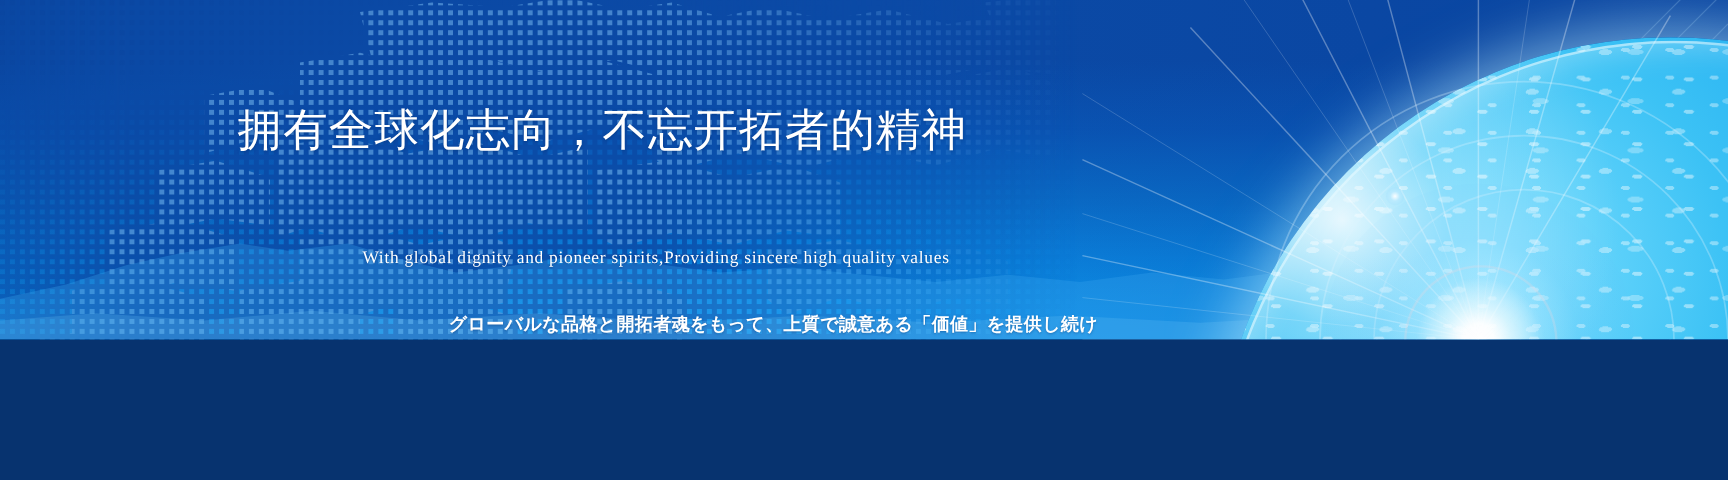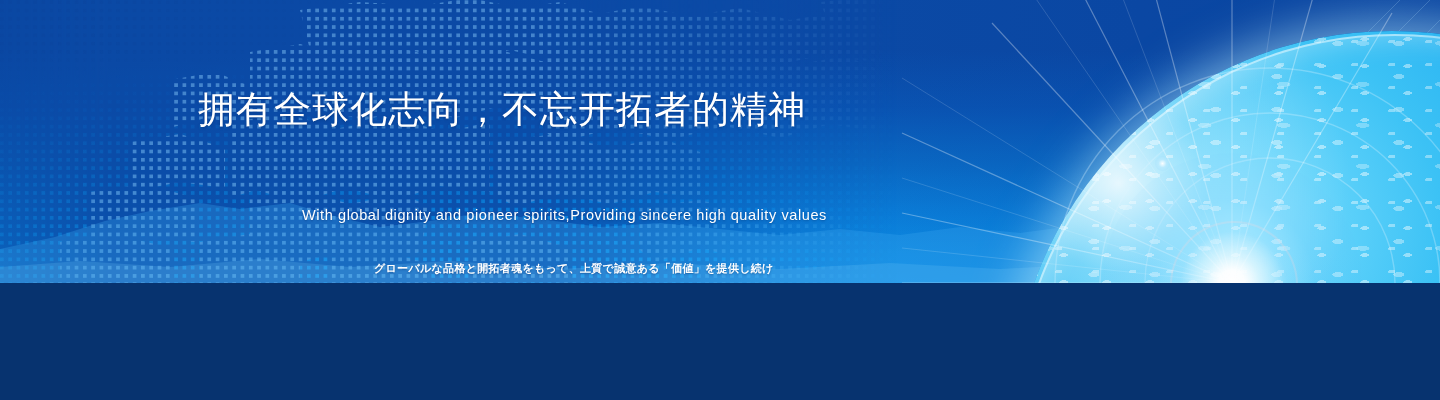--- a/index.html
+++ b/index.html
@@ -216,33 +216,33 @@
     text-shadow: 0 1px 3px rgba(3,40,100,0.45);
   }
   .headline-1 { left: 198px; top: 91px; }
   .headline-2 { left: 363px; top: 134px; }
 
   .subtitle-en {
     position: absolute;
     left: 302px;
     top: 207px;
     color: #ffffff;
-    font-family: Liberation Sans, sans-serif;
+    font-family: Liberation Serif, serif;
     font-size: 14.5px;
     letter-spacing: 0.6px;
     white-space: nowrap;
     text-shadow: 0 1px 2px rgba(3,40,100,0.40);
   }
   .subtitle-ja {
     position: absolute;
     left: 374px;
     top: 261px;
     color: #ffffff;
     font-family: "DejaVu Sans", "Liberation Sans", sans-serif;
-    font-size: 11px;
+    font-size: 15px;
     font-weight: bold;
     letter-spacing: 0.3px;
     white-space: nowrap;
     text-shadow: 0 1px 2px rgba(3,40,100,0.40);
   }
 </style>
 </head>
 <body>
 
 <div id="banner">

